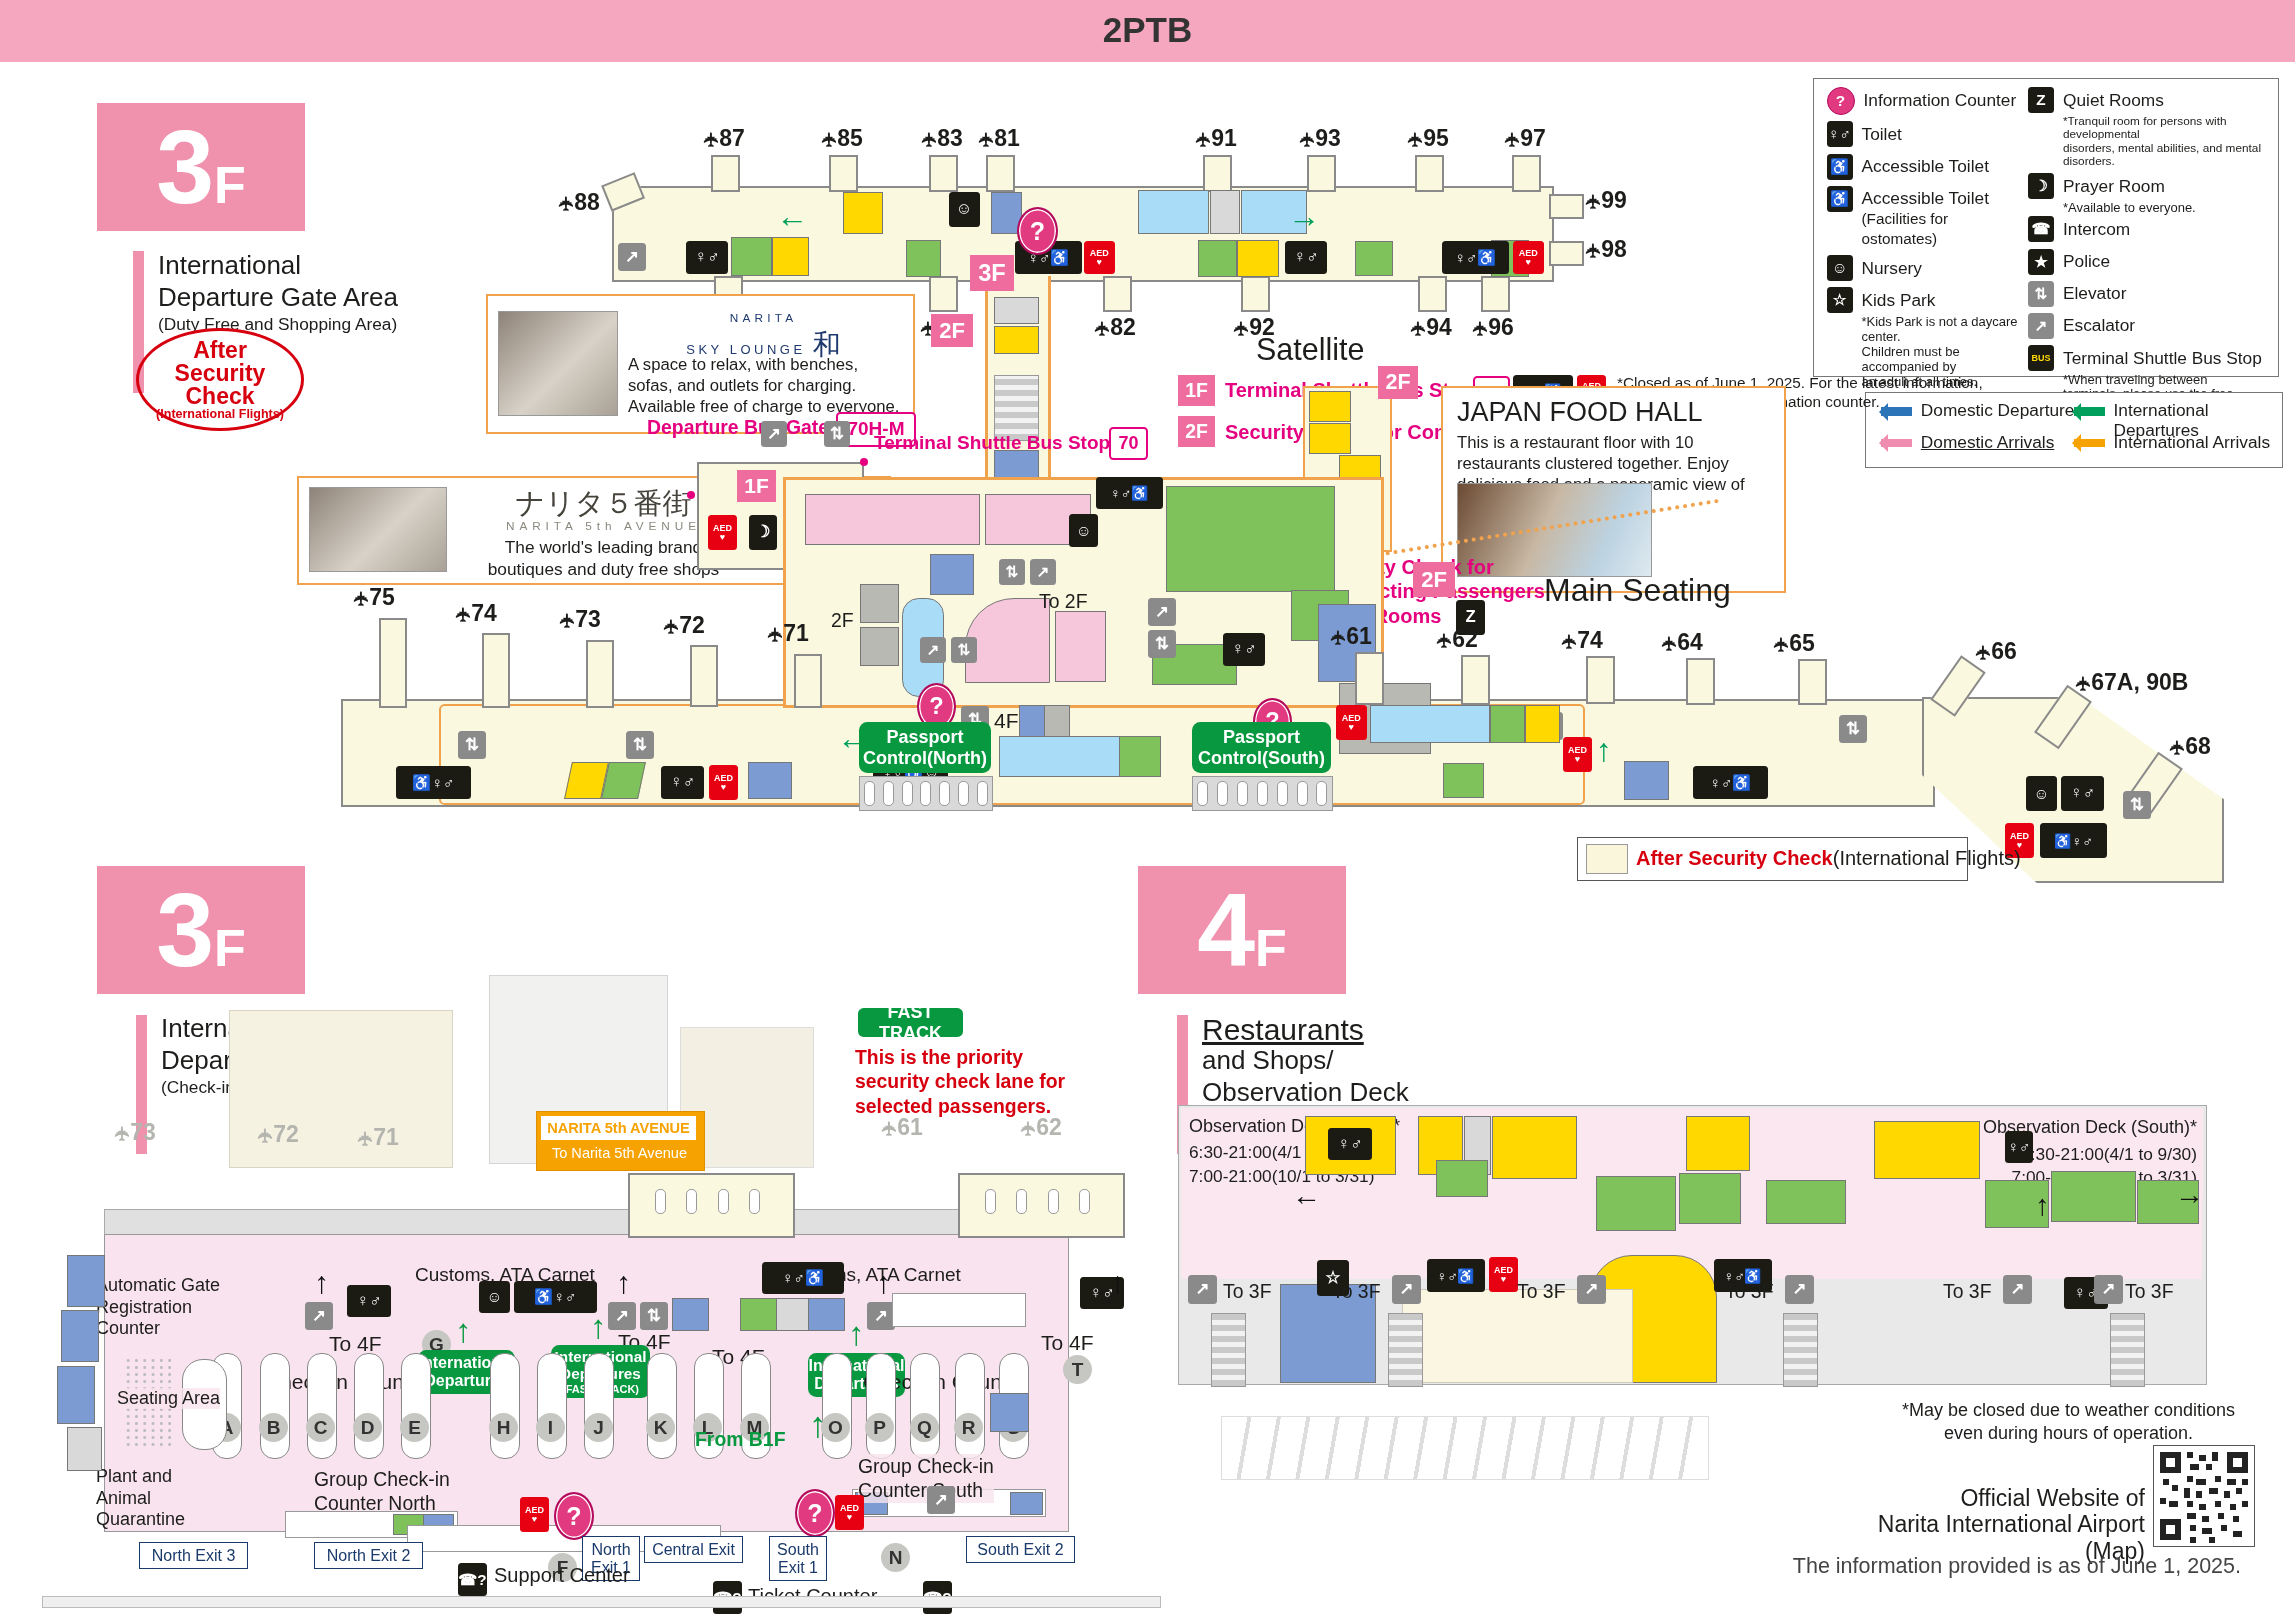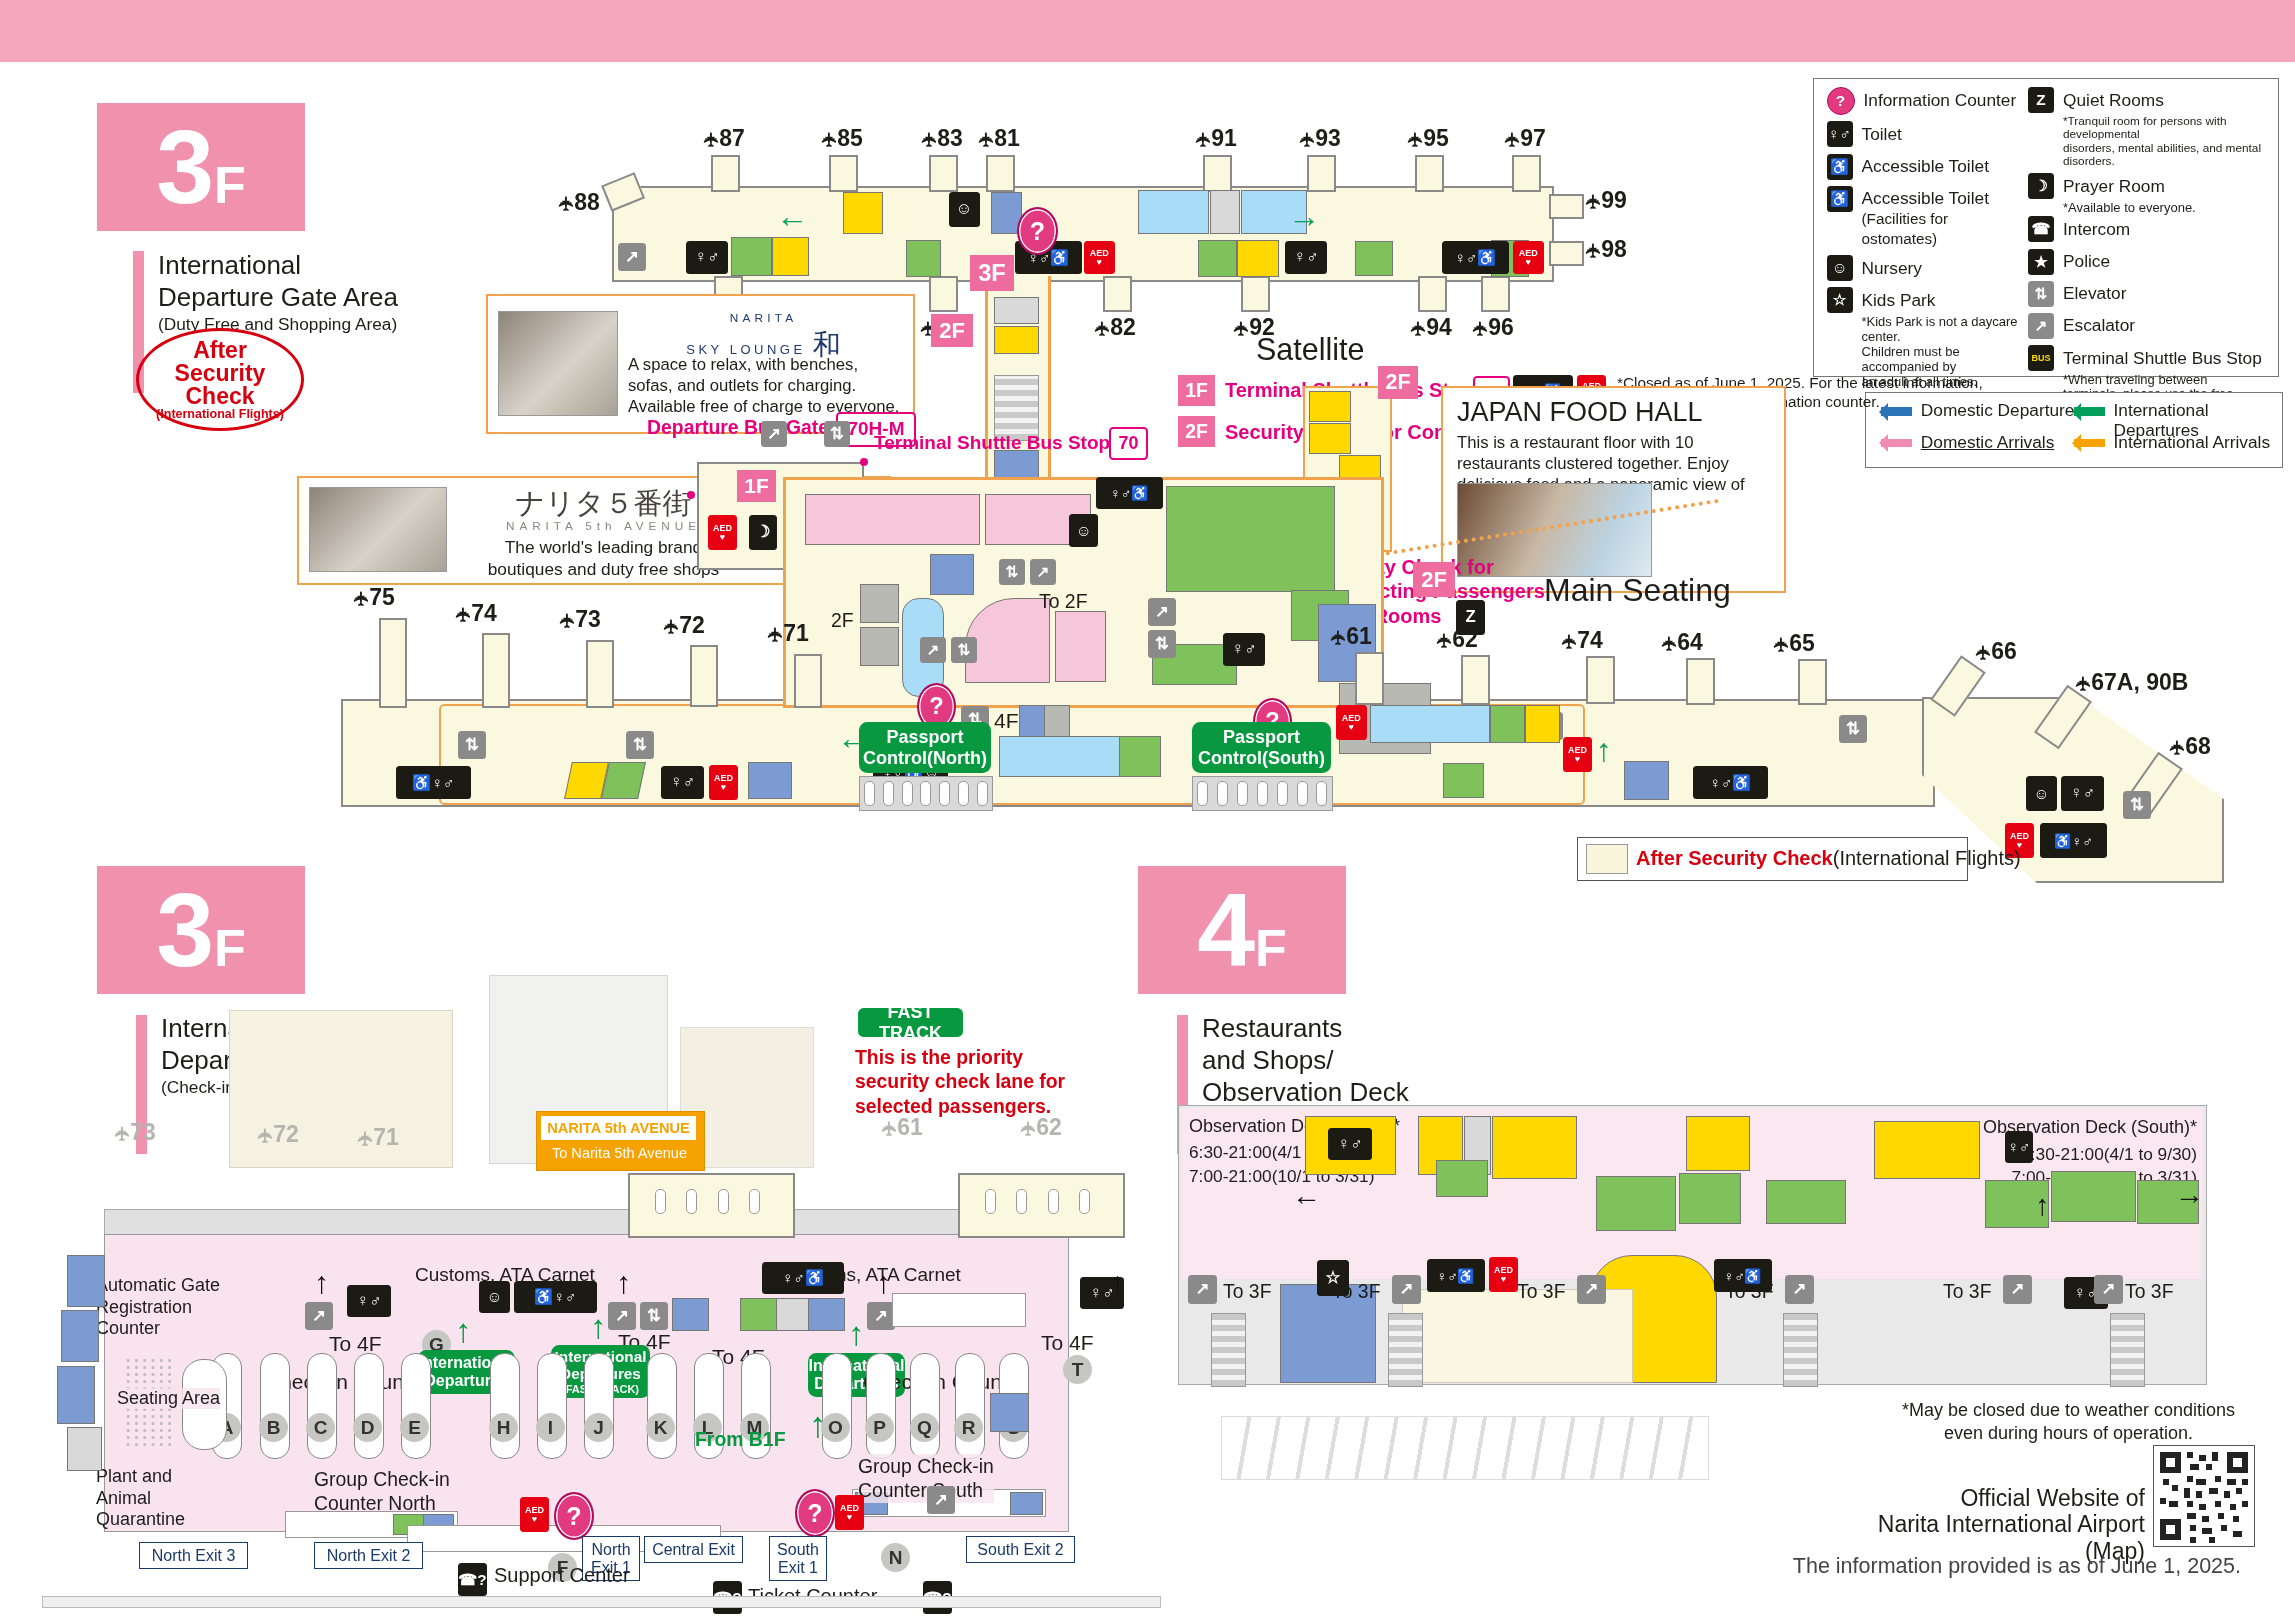--- a/index.html
+++ b/index.html
@@ -41,20 +41,21 @@
   .comb i{display:block;width:9px;height:23.6px;background:#fff;border:0.7px solid #999;border-radius:4.9px;}
   .stripes{position:absolute;background:repeating-linear-gradient(0deg,#c9c9c9 0 5.6px,#f2f2f2 5.6px 11px);border:1.4px solid #999;}
   .dots{position:absolute;background:radial-gradient(#bbb 1.4px,transparent 1.7px);background-size:8.3px 7px;}
 </style>
 </head>
 <body>
 
 <div class="canvas">
 
   <div class="abs" style="left:0;top:0;width:2295px;height:62px;background:#f4a7bf;"></div>
+  <div class="t" style="left:0;top:9.7px;width:2295px;text-align:center;font-size:35px;font-weight:bold;color:#333;">2PTB</div>
 
   <div class="abs" style="left:1813px;top:78px;width:464px;height:297px;background:#fff;border:1.4px solid #777;">
     <div class="abs" style="left:12.5px;top:8.3px;width:201px;">
       <div class="legend-row">
           <span class="legend-ic oval">?</span>
           <span class="legend-lb">Information Counter</span>
         </div>
       <div class="legend-row">
           <span class="legend-ic">♀♂</span>
           <span class="legend-lb">Toilet</span>
@@ -733,21 +734,21 @@
   <div class="icon" style="left:923px;top:1581px;width:29px;height:33px;font-size:15.3px;">
       <span>☎</span>
       <span>?</span>
     </div>
   <div class="abs" style="left:42px;top:1596px;width:1117px;height:9.7px;background:#efefef;border:0.7px solid #bbb;"></div>
 
   <div class="abs" style="left:1138px;top:866px;width:208px;height:128px;background:#f091ae;color:#fff;text-align:center;">
     <span style="font-size:104px;font-weight:bold;line-height:128px;">4</span><span style="font-size:52px;font-weight:bold;">F</span>
   </div>
   <div class="abs" style="left:1177px;top:1015px;width:11px;height:139px;background:#f091ae;"></div>
-  <div class="t" style="left:1202px;top:1013px;font-size:26px;">Restaurants</div>
+  <div class="t" style="left:1202px;top:1013px;font-size:30px;text-decoration:underline;">Restaurants</div>
   <div class="t" style="left:1202px;top:1045px;font-size:26px;">and Shops/</div>
   <div class="t" style="left:1202px;top:1077px;font-size:26px;">Observation Deck</div>
 
   <div class="abs" style="left:1178px;top:1105px;width:1027px;height:278px;background:#e9e9e9;border:1.4px solid #aaa;"></div>
   <div class="abs" style="left:1181px;top:1108px;width:1021px;height:171px;background:#fbe7f0;"></div>
   <div class="abs" style="left:2051px;top:1108px;width:152px;height:90px;background:#fbe7f0;"></div>
   <div class="t" style="left:1189px;top:1116px;font-size:18px;">Observation Deck (North)*</div>
   <div class="t" style="left:1189px;top:1142px;font-size:17.3px;">6:30-21:00(4/1 to 9/30)</div>
   <div class="t" style="left:1189px;top:1166px;font-size:17.3px;">7:00-21:00(10/1 to 3/31)</div>
   <div class="t" style="left:1964px;top:1117px;width:233px;text-align:right;font-size:18px;">Observation Deck (South)*</div>

